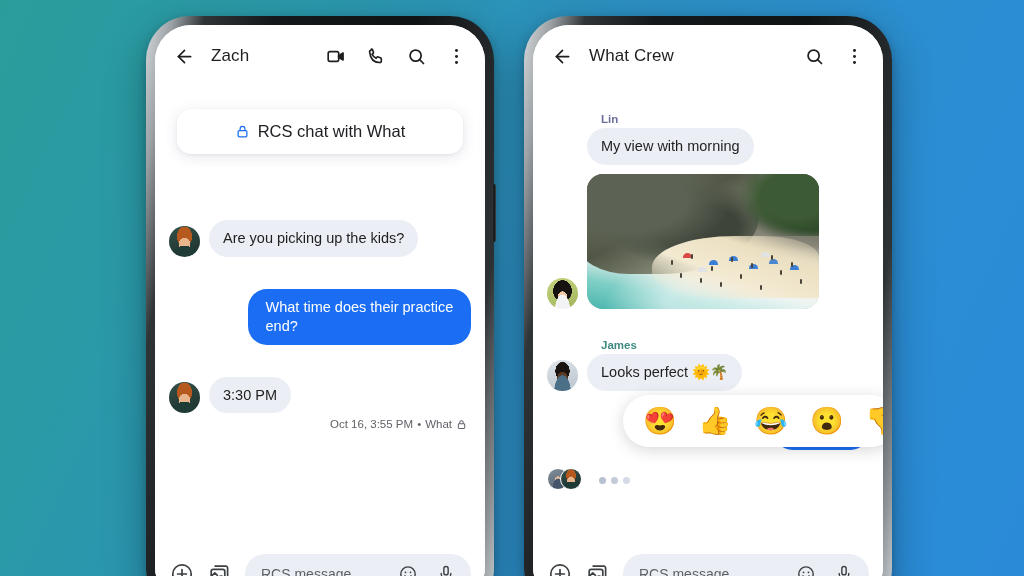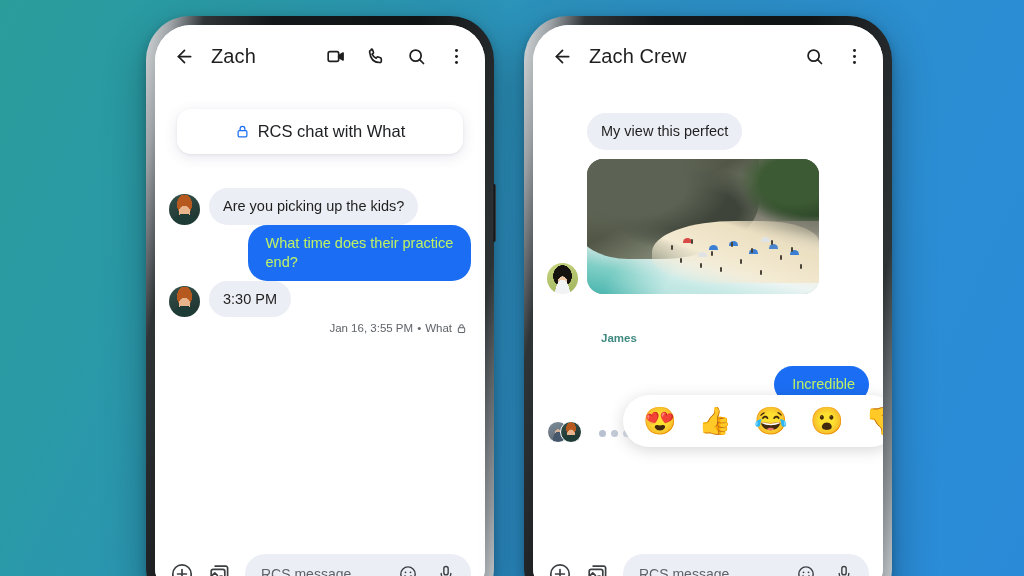--- a/index.html
+++ b/index.html
@@ -26,45 +26,45 @@
     background: linear-gradient(90deg,#3a4044,#0e1112 55%,#454b4f);
   }
 
   #phone-left  { left:146px; top:16px;  width:348px; height:596px; }
   #phone-left  .screen { left:9px; top:9px; right:9px; bottom:9px; }
   #phone-right { left:524px; top:16px; width:368px; height:596px; }
   #phone-right .screen { left:9px; top:9px; right:9px; bottom:9px; }
 
   
   .appbar { display:flex; align-items:center; height:62px; padding:0 16px; gap:14px; background:#fff; }
-  .appbar .title { font-size:20px; color:#1f1f1f; letter-spacing:.1px; }
+  .appbar .title { font-size:17px; color:#1f1f1f; letter-spacing:.1px; }
   .appbar .spacer { flex:1; }
   .icnbtn { width:26px; height:26px; display:flex; align-items:center; justify-content:center; color:#1f1f1f; flex:0 0 auto; }
   .icnbtn svg { display:block; }
 
   .thread { padding:0 14px; position:relative; }
 
   
   .rcs-banner {
     margin:22px 8px 0; padding:13px 10px; border-radius:14px;
     background:#fff; box-shadow:0 3px 14px rgba(60,64,120,.13), 0 1px 3px rgba(0,0,0,.06);
     display:flex; align-items:center; justify-content:center; gap:8px;
     font-size:16.5px; color:#202124;
   }
   .rcs-banner .lock { color:#1b6ef3; display:flex; }
 
   
-  .row { display:flex; align-items:flex-end; gap:9px; margin-top:0; }
+  .row { display:flex; align-items:flex-end; gap:9px; margin-top:32px; }
   .row.out { justify-content:flex-end; }
   .avatar { width:31px; height:31px; border-radius:50%; flex:0 0 auto; overflow:hidden; position:relative; }
   .bubble {
     max-width:74%; padding:9px 14px; border-radius:19px; font-size:14.5px; line-height:1.3;
   }
   .bubble.in  { background:#eceef5; color:#1f1f1f; }
-  .bubble.out { background:#1b6ef3; color:#bef264;padding-left:18px; }
+  .bubble.out { background:#1b6ef3; color:#ffffff;padding-left:18px; }
   .meta { text-align:right; font-size:11.5px; color:#5f6368; margin-top:5px; padding-right:4px;
           display:flex; align-items:center; justify-content:flex-end; gap:4px; }
 
   
   .compose { position:absolute; left:0; right:0; bottom:0; height:58px;
              display:flex; align-items:center; gap:12px; padding:0 14px; background:#fff; }
   .compose .field {
     flex:1; height:40px; border-radius:21px; background:#eceef5;
     display:flex; align-items:center; padding:0 12px 0 16px; gap:12px;
   }
@@ -211,21 +211,21 @@
         <span class="bubble out">What time does their practice end?</span>
       </div>
 
       <div class="row">
         <span class="avatar av-zach"></span>
         <span class="bubble in">3:30 PM</span>
       </div>
 
 
       <div class="meta">
-        <span>Jan 16, 3:55 PM</span>
+        <span>Oct 16, 3:55 PM</span>
         <span>•</span>
         <span>What</span>
         <span style="display:flex;color:#5f6368">
           <svg width="11" height="11" viewBox="0 0 24 24" fill="none" stroke="currentColor" stroke-width="2.2">
               <rect x="5" y="10.5" width="14" height="10" rx="2"></rect>
               <path d="M8.2 10.5V7.6a3.8 3.8 0 017.6 0v2.9"></path>
             </svg>
         </span>
       </div>
     </div>
@@ -270,42 +270,45 @@
   <div class="bezel"></div>
   <div class="screen">
 
     <div class="appbar">
       <span class="icnbtn">
         <svg width="21" height="21" viewBox="0 0 24 24" fill="none" stroke="currentColor" stroke-width="2" stroke-linecap="round" stroke-linejoin="round">
             <path d="M19 12H5"></path>
             <path d="M12 19l-7-7 7-7"></path>
           </svg>
       </span>
-      <span class="title">Zach Crew</span>
+      <span class="title">What Crew</span>
       <span class="spacer"></span>
       <span class="icnbtn">
         <svg width="21" height="21" viewBox="0 0 24 24" fill="none" stroke="currentColor" stroke-width="2" stroke-linecap="round">
             <circle cx="11" cy="11" r="6.3"></circle>
             <path d="M15.6 15.6L20 20"></path>
           </svg>
       </span>
       <span class="icnbtn">
         <svg width="21" height="21" viewBox="0 0 24 24" fill="currentColor">
             <circle cx="12" cy="5.2" r="1.7"></circle>
             <circle cx="12" cy="12" r="1.7"></circle>
             <circle cx="12" cy="18.8" r="1.7"></circle>
           </svg>
       </span>
     </div>
 
     <div class="thread" style="padding-top:26px">
 
+      <div style="margin-left:52px">
+        <div class="sender lin">Lin</div>
+      </div>
       <div class="row" style="margin-top:0">
         <span style="width:31px;flex:0 0 auto"></span>
-        <span class="bubble in">My view this perfect</span>
+        <span class="bubble in">My view with morning</span>
       </div>
 
       <div class="row" style="margin-top:9px; align-items:flex-end">
         <span class="avatar av-lin"></span>
         <span class="photo">
           <span class="beach">
             <span class="cliff"></span>
             <span class="veg"></span>
             <span class="sand"></span>
             <span class="umbrellas">
@@ -339,22 +342,26 @@
       </div>
 
       <div class="reactbar">
         <span>😍</span>
         <span>👍</span>
         <span>😂</span>
         <span>😮</span>
         <span>👎</span>
       </div>
 
-      <div style="margin-left:52px; margin-top:38px">
+      <div style="margin-left:52px; margin-top:30px">
         <div class="sender james">James</div>
+      </div>
+      <div class="row" style="margin-top:0">
+        <span class="avatar av-james"></span>
+        <span class="bubble in">Looks perfect 🌞🌴</span>
       </div>
 
       <div class="row out" style="margin-top:22px">
         <span class="bubble out">Incredible</span>
       </div>
 
       <div class="typing">
         <span class="stack">
           <span class="avatar av-grey a1"></span>
           <span class="avatar av-zach a2"></span>

